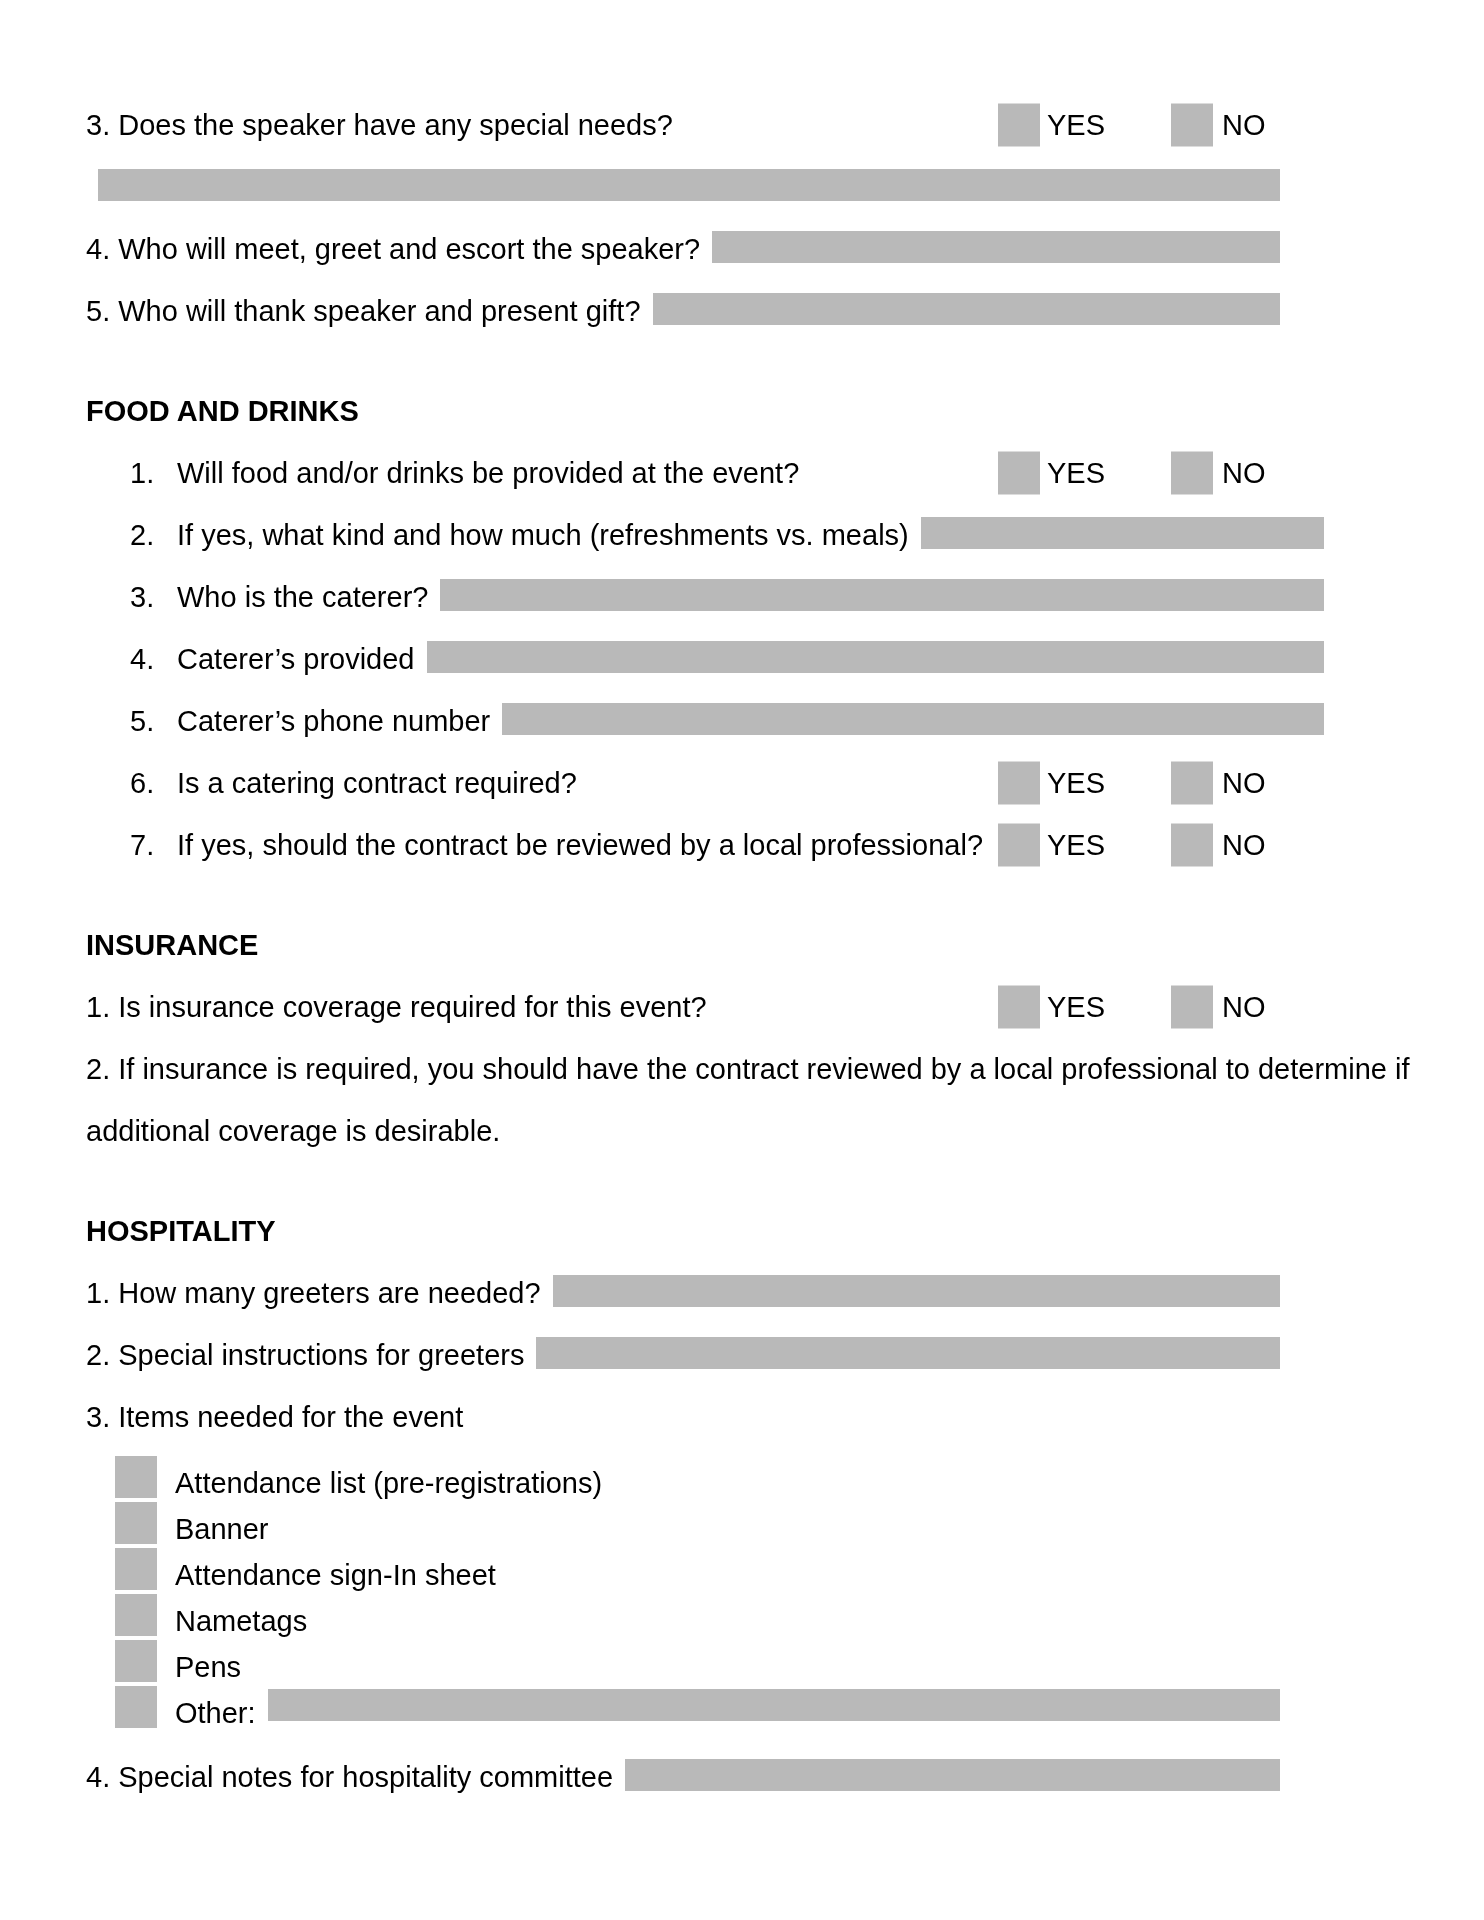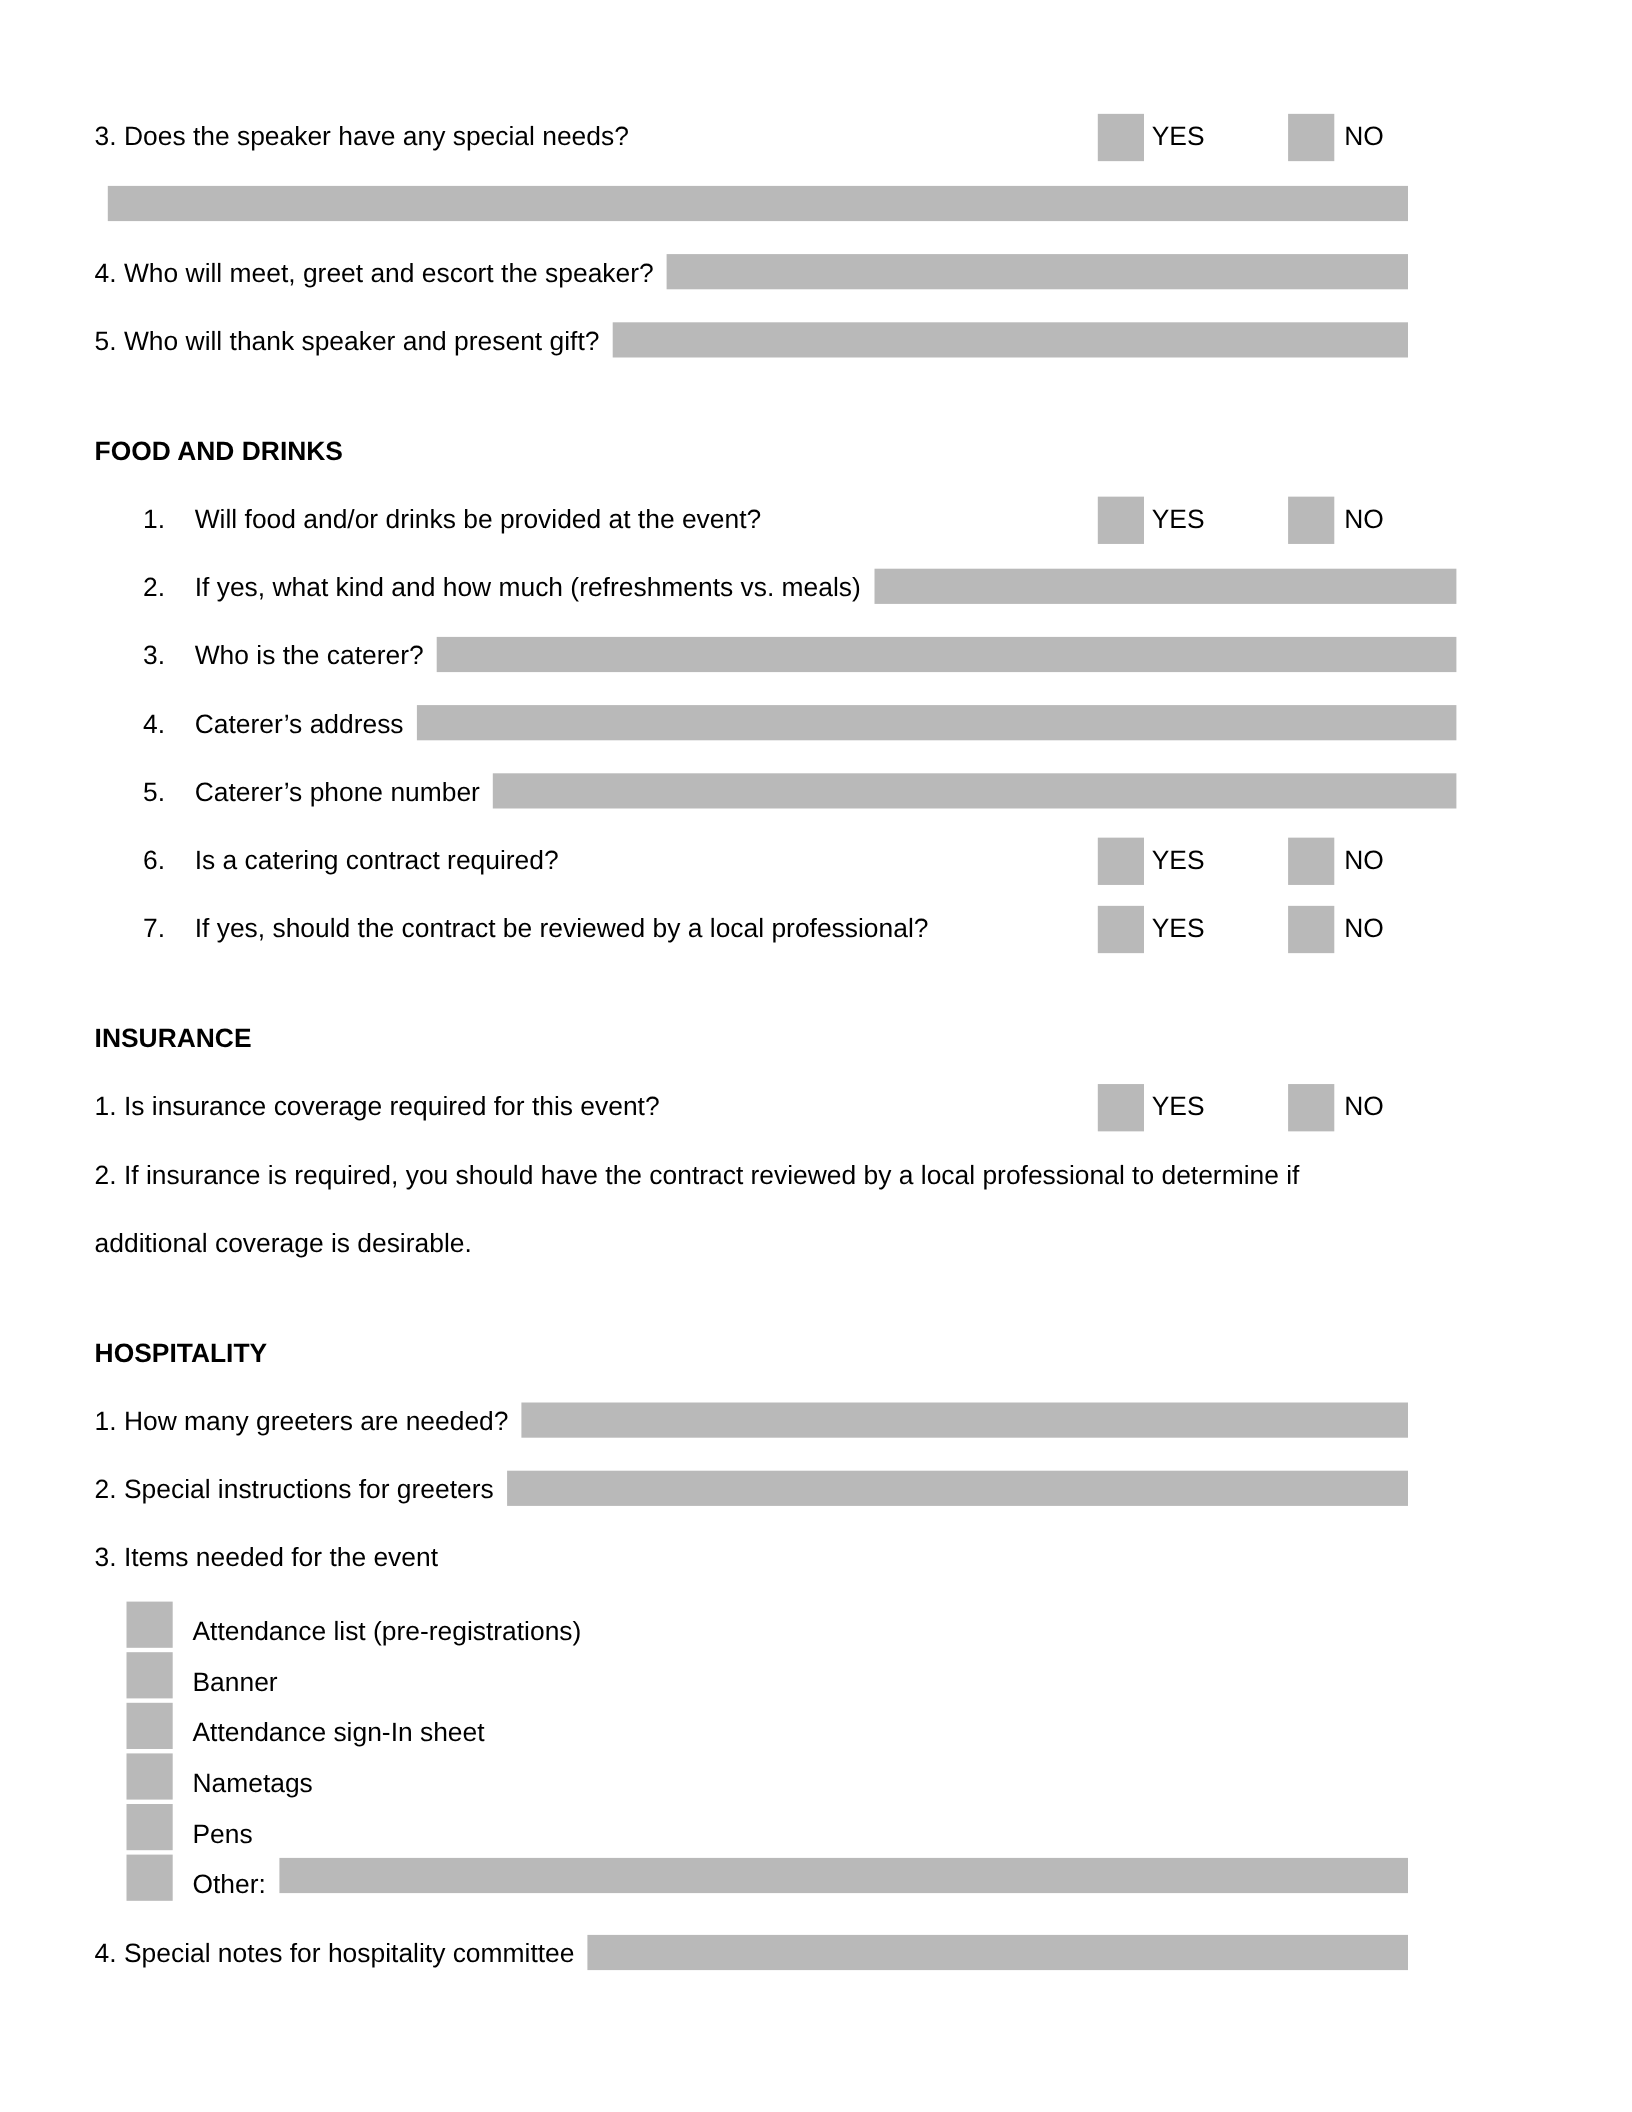--- a/index.html
+++ b/index.html
@@ -1,21 +1,21 @@
 <!DOCTYPE html>
 <html><head>
 <meta charset="utf-8">
 <style>
   html,body{margin:0;padding:0;background:#ffffff;}
   .page{
     position:relative;
     width:1484px;height:1920px;
     background:#ffffff;
     font-family:"Liberation Sans","DejaVu Sans",sans-serif;
-    font-size:24px;
+    font-size:29px;
     color:#000000;
     box-sizing:border-box;
     overflow:hidden;
   }
   .content{
     position:absolute;
     left:86px;top:0;
     width:1194px;
     padding-top:94px;
   }
@@ -132,21 +132,21 @@
     </div>
 
     <div class="row list">
       <span class="num">3.</span>
       <span>Who is the caterer?</span>
       <span class="blank"></span>
     </div>
 
     <div class="row list">
       <span class="num">4.</span>
-      <span>Caterer’s address</span>
+      <span>Caterer’s provided</span>
       <span class="blank"></span>
     </div>
 
     <div class="row list">
       <span class="num">5.</span>
       <span>Caterer’s phone number</span>
       <span class="blank"></span>
     </div>
 
     <div class="row list">

